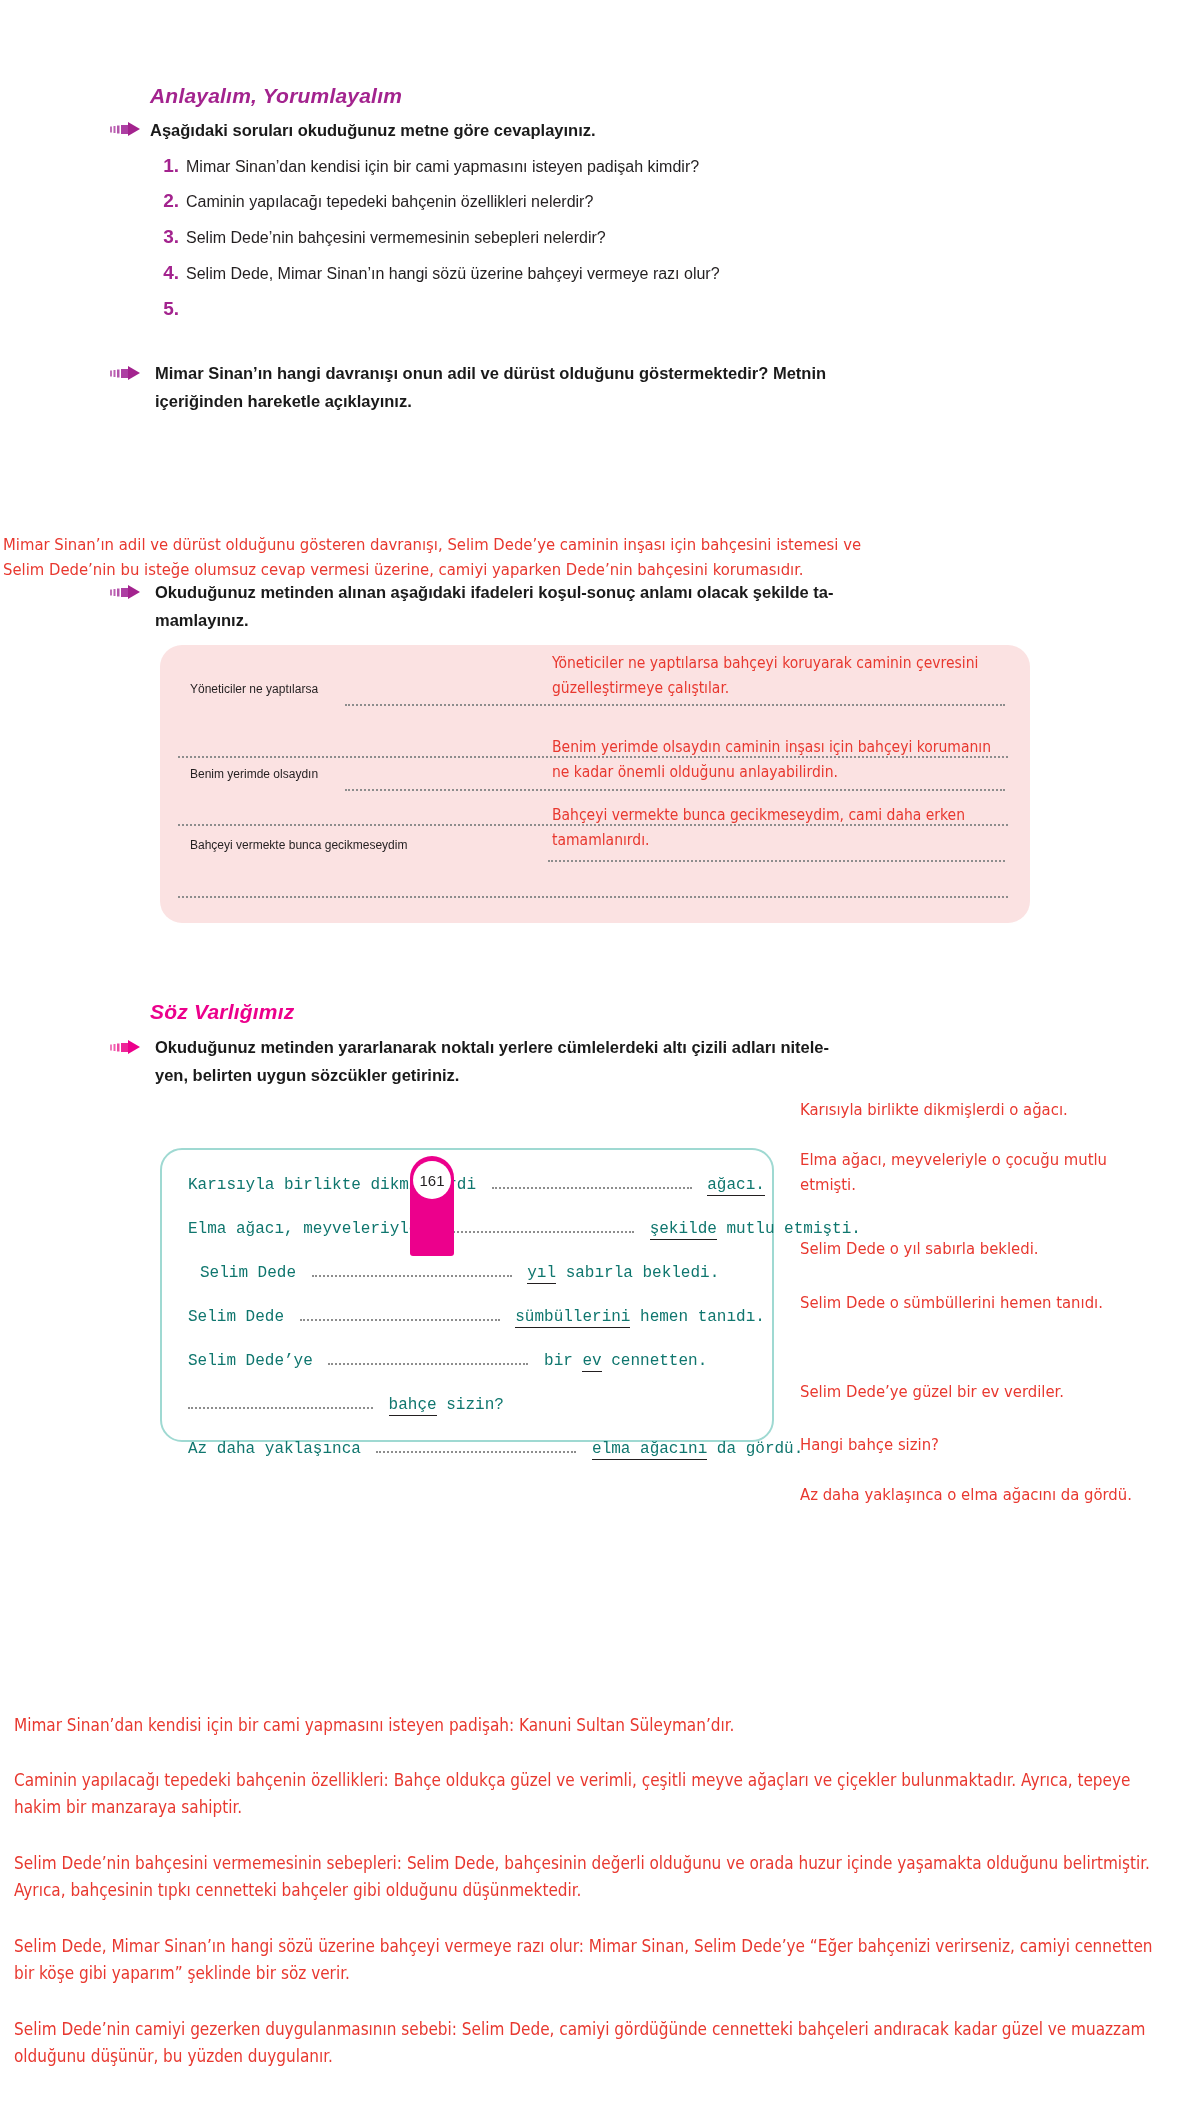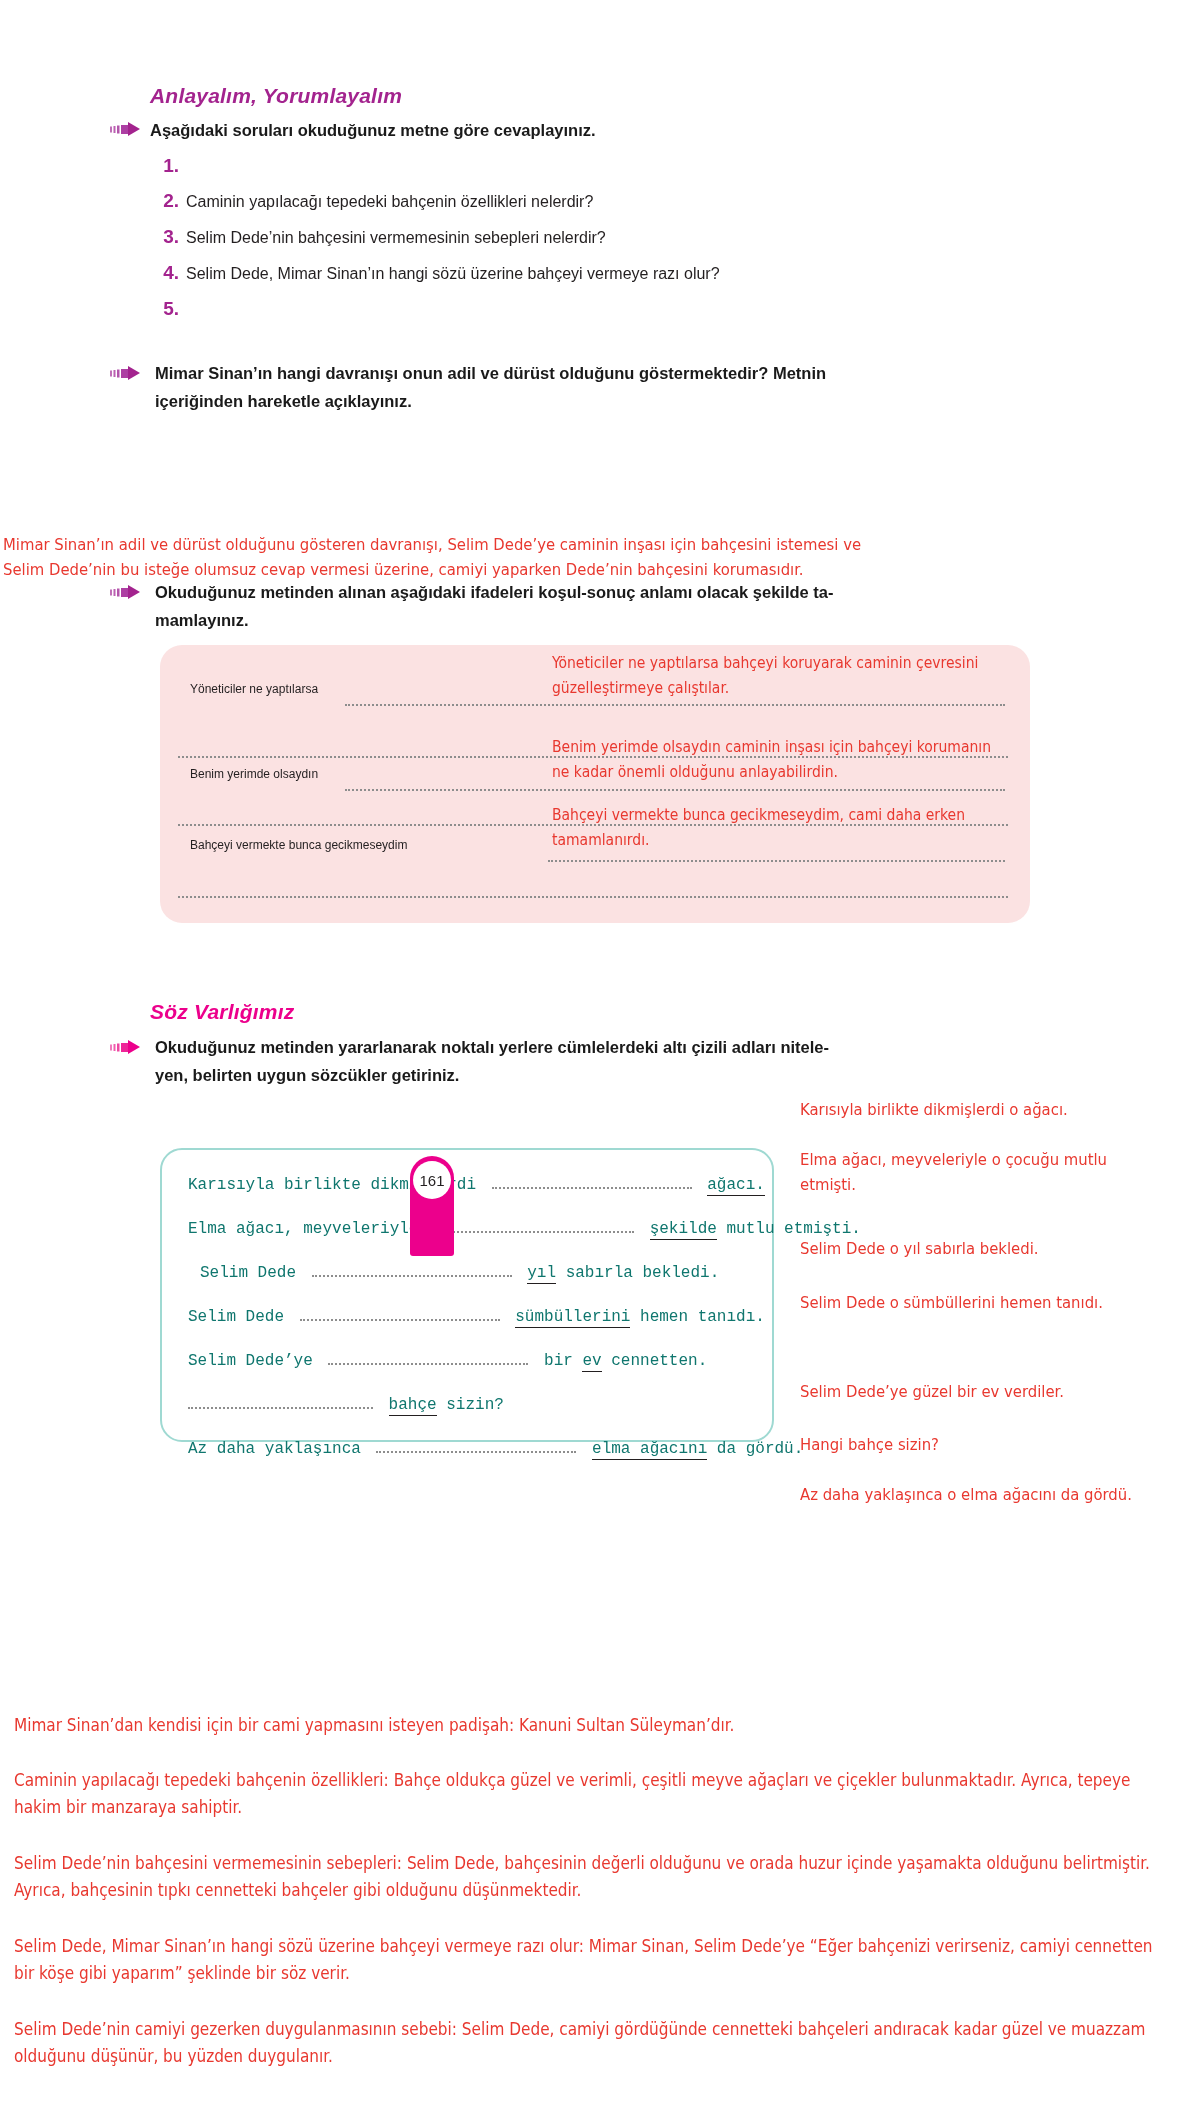--- a/index.html
+++ b/index.html
@@ -146,20 +146,21 @@
       <rect x="3.5" y="4" width="2" height="7" fill="#bb61b2"></rect>
       <rect x="7" y="3.5" width="2.5" height="8" fill="#b355ab"></rect>
       <rect x="11" y="3" width="7" height="9" fill="#ad3fa3"></rect>
       <polygon points="18,0 30,7 18,14" fill="#a3238e"></polygon>
     </svg>
   </div>
   <div class="abs prompt" style="left:150px; top:116px; width:700px;">Aşağıdaki soruları okuduğunuz metne göre cevaplayınız.</div>
 
   <div class="abs q-row" style="left:155px; top:155px; width:760px;">
     <span class="q-num">1.</span>
+    <span class="q-text">Mimar Sinan’dan kendisi için bir cami yapmasını isteyen padişah kimdir?</span>
   </div>
   <div class="abs q-row" style="left:155px; top:190px; width:760px;">
     <span class="q-num">2.</span>
     <span class="q-text">Caminin yapılacağı tepedeki bahçenin özellikleri nelerdir?</span>
   </div>
   <div class="abs q-row" style="left:155px; top:226px; width:760px;">
     <span class="q-num">3.</span>
     <span class="q-text">Selim Dede’nin bahçesini vermemesinin sebepleri nelerdir?</span>
   </div>
   <div class="abs q-row" style="left:155px; top:262px; width:760px;">

